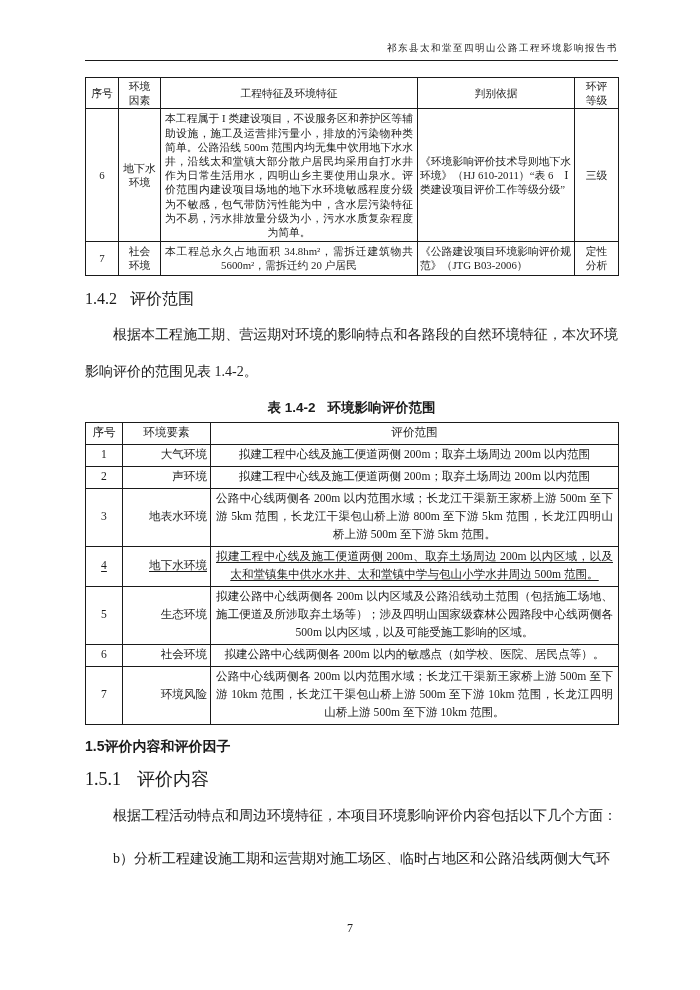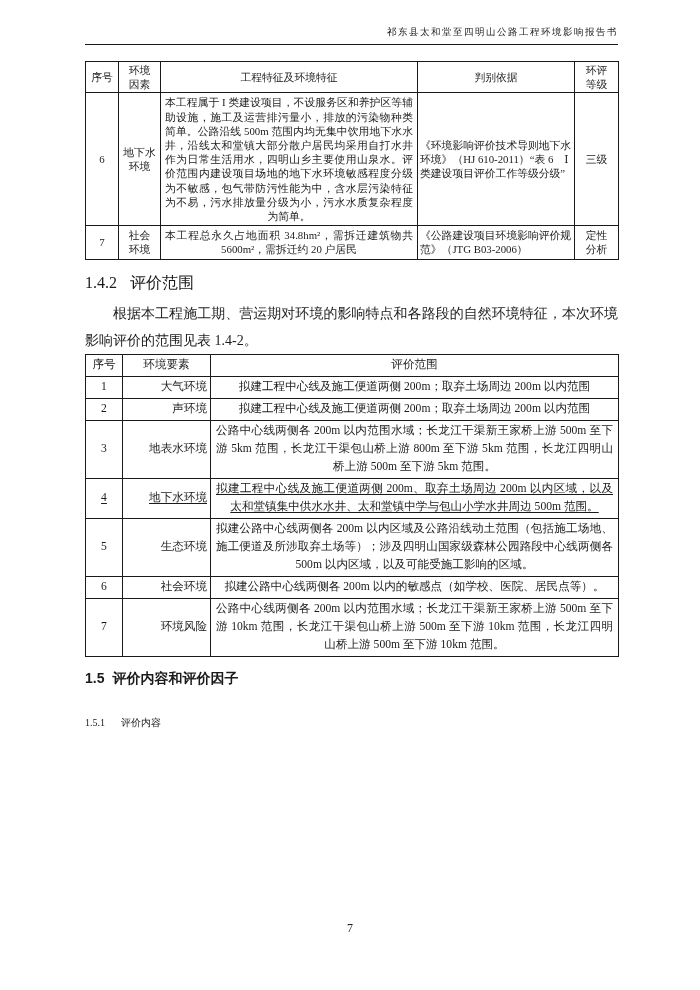--- a/index.html
+++ b/index.html
@@ -7,38 +7,38 @@
     position:relative; width:700px; height:990px; margin:0 auto;
     background:#ffffff; overflow:hidden;
     font-family:"Liberation Serif","DejaVu Serif",serif;
     color:#1b1b1b;
   }
   .content { position:absolute; left:85px; top:0; width:533px; }
 
   .running-head {
     padding-top:26px; padding-bottom:5px;
     border-bottom:1.8px solid #1a1a1a;
-    text-align:right; font-size:9.5px; letter-spacing:1.5px;
+    text-align:right; font-size:9.5px; letter-spacing:1.5px;margin-top:16px;
   }
 
   table { border-collapse:collapse; width:100%; table-layout:fixed; }
   th,td { border:1px solid #1a1a1a; vertical-align:middle; font-weight:normal; }
 
   .t1 { margin-top:16px; font-size:10.8px; line-height:14.2px; }
   .t1 th,.t1 td { text-align:center; padding:1px 3px; }
   .t1 thead th { height:26px; }
   .t1 .feat  { text-align:justify; text-align-last:center; padding:2px 4px;margin-top:28px; }
   .t1 .basis { text-align:left; padding:1px 2px; }
   .pre { white-space:pre-line; }
 
   .h-serif { font-size:16px; font-weight:normal; margin:13px 0 0 0; }
   .h-serif .num { margin-right:13px; }
 
   .para {
-    font-size:14px; line-height:27px; text-align:justify;
+    font-size:14px; line-height:37px; text-align:justify;
     text-indent:2em; margin:6px 0 0 0;
   }
 
   .caption {
     font-family:"Liberation Sans","DejaVu Sans",sans-serif;
     font-weight:bold; font-size:13.5px; text-align:center;
     margin:9px 0 5px 0;
   }
   .caption .cap-label { margin-right:12px; }
 
@@ -47,22 +47,22 @@
   .t2 .no   { text-align:center; }
   .t2 .elem { text-align:right; }
   .t2 .scope{ text-align:justify; text-align-last:center; padding:1.5px 5px; }
   .t2 td { padding:1.5px 3px; }
   .u { text-decoration:underline; text-underline-offset:2px; }
 
   .h-bold {
     font-family:"Liberation Sans","DejaVu Sans",sans-serif;
     font-weight:bold; font-size:14px; margin:13px 0 0 0;
   }
-  .h-bold .num { margin-right:8px; }
-  .h-serif2 { font-size:10px; font-weight:normal; margin:28px 0 0 0; }
+  .h-bold .num { margin-right:0; }
+  .h-serif2 { font-size:18px; font-weight:normal; margin:11px 0 0 0; }
   .h-serif2 .num { margin-right:16px; }
 
   .pageno {
     position:absolute; left:0; right:0; top:921px;
     text-align:center; font-size:12px;
   }
 </style>
 </head>
 <body>
 
@@ -110,20 +110,23 @@
         </tr>
       </tbody>
     </table>
 
     <h3 class="h-serif">
       <span class="num">1.4.2</span><span>评价范围</span>
     </h3>
 
     <p class="para">根据本工程施工期、营运期对环境的影响特点和各路段的自然环境特征，本次环境影响评价的范围见表 1.4-2。</p>
 
+    <div class="caption">
+      <span class="cap-label">表 1.4-2</span><span>环境影响评价范围</span>
+    </div>
 
     <table class="t2">
       <colgroup>
         <col style="width:37px">
           <col style="width:88px">
           <col style="width:408px">
       </colgroup>
       <thead>
         <tr>
           <th>序号</th>
@@ -171,17 +174,19 @@
     </table>
 
     <h2 class="h-bold">
       <span class="num">1.5</span><span>评价内容和评价因子</span>
     </h2>
 
     <h3 class="h-serif2">
       <span class="num">1.5.1</span><span>评价内容</span>
     </h3>
 
+    <p class="para">根据工程活动特点和周边环境特征，本项目环境影响评价内容包括以下几个方面：</p>
+    <p class="para">b）分析工程建设施工期和运营期对施工场区、临时占地区和公路沿线两侧大气环</p>
 
   </div>
 
   <div class="pageno">7</div>
 </div>
 
 </body></html>

